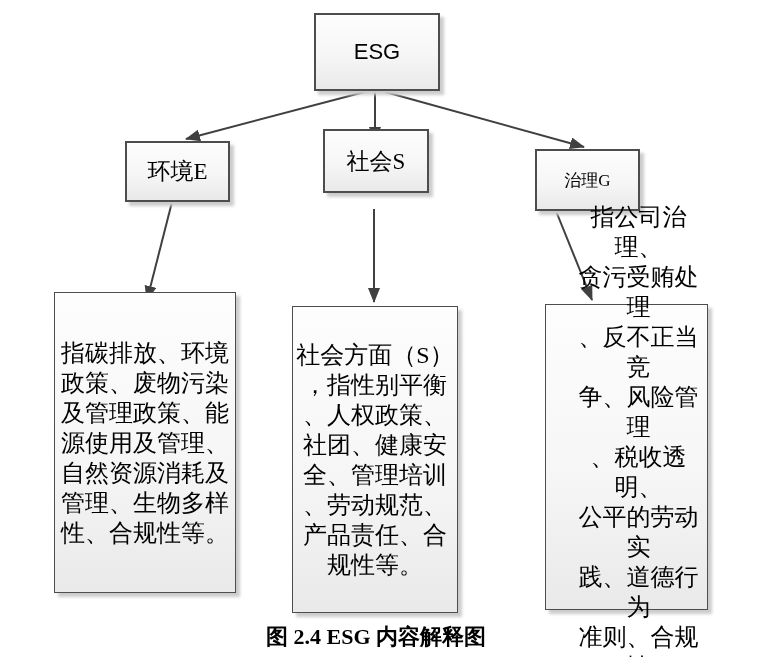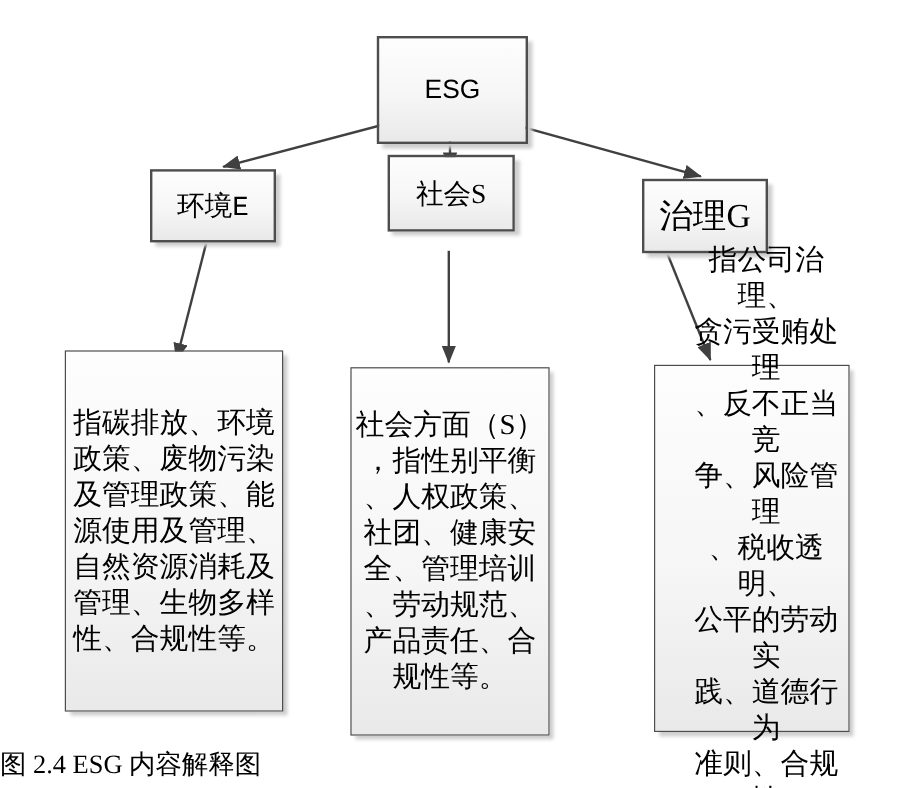--- a/index.html
+++ b/index.html
@@ -29,45 +29,46 @@
     box-sizing: border-box;
     border: 2px solid #4d4d4d;
     background: linear-gradient(180deg, #fdfdfd 0%, #f6f6f6 55%, #e9e9e9 100%);
     box-shadow: 4px 4px 3px #cccccc;
     display: flex;
     align-items: center;
     justify-content: center;
     text-align: center;
   }
   .node-root {
-    left: 314px; top: 30px; width: 126px; height: 90px;
+    left: 314px; top: 13px; width: 126px; height: 78px;
     font-family: "Liberation Sans", "DejaVu Sans", sans-serif;
     font-size: 22px;
   }
-  .node-env { left: 125px; top: 141px; width: 105px; height: 61px; font-size: 23px; font-family: Liberation Mono, monospace; }
+  .node-env { left: 125px; top: 141px; width: 105px; height: 61px; font-size: 23px; }
   .node-soc { left: 323px; top: 129px; width: 106px; height: 64px; font-size: 23px; }
-  .node-gov { left: 535px; top: 149px; width: 105px; height: 62px; font-size: 28px; }
+  .node-gov { left: 535px; top: 149px; width: 105px; height: 62px; font-size: 17px; }
   .detail {
     border-width: 1.5px;
     font-size: 24px;
     line-height: 30px;
   }
   .detail-env { left: 54px;  top: 292px; width: 182px; height: 301px; }
   .detail-soc { left: 292px; top: 306px; width: 166px; height: 307px; }
   .detail-gov { left: 545px; top: 304px; width: 163px; height: 306px; padding-left: 24px; }
   .detail-text {
     white-space: pre-line;
     text-align: center;
   }
   .caption {
     position: absolute;
     left: 0;
     top: 622px;
     width: 752px;
-    font-weight: normal;
+    text-align: center;
+    font-weight: bold;
     font-size: 22px;
     font-family: "Liberation Serif", "DejaVu Serif", serif;
   }
 </style>
 </head>
 <body>
 
 <div class="canvas">
 
   <svg class="connectors" viewBox="0 0 766 657" xmlns="http://www.w3.org/2000/svg">

